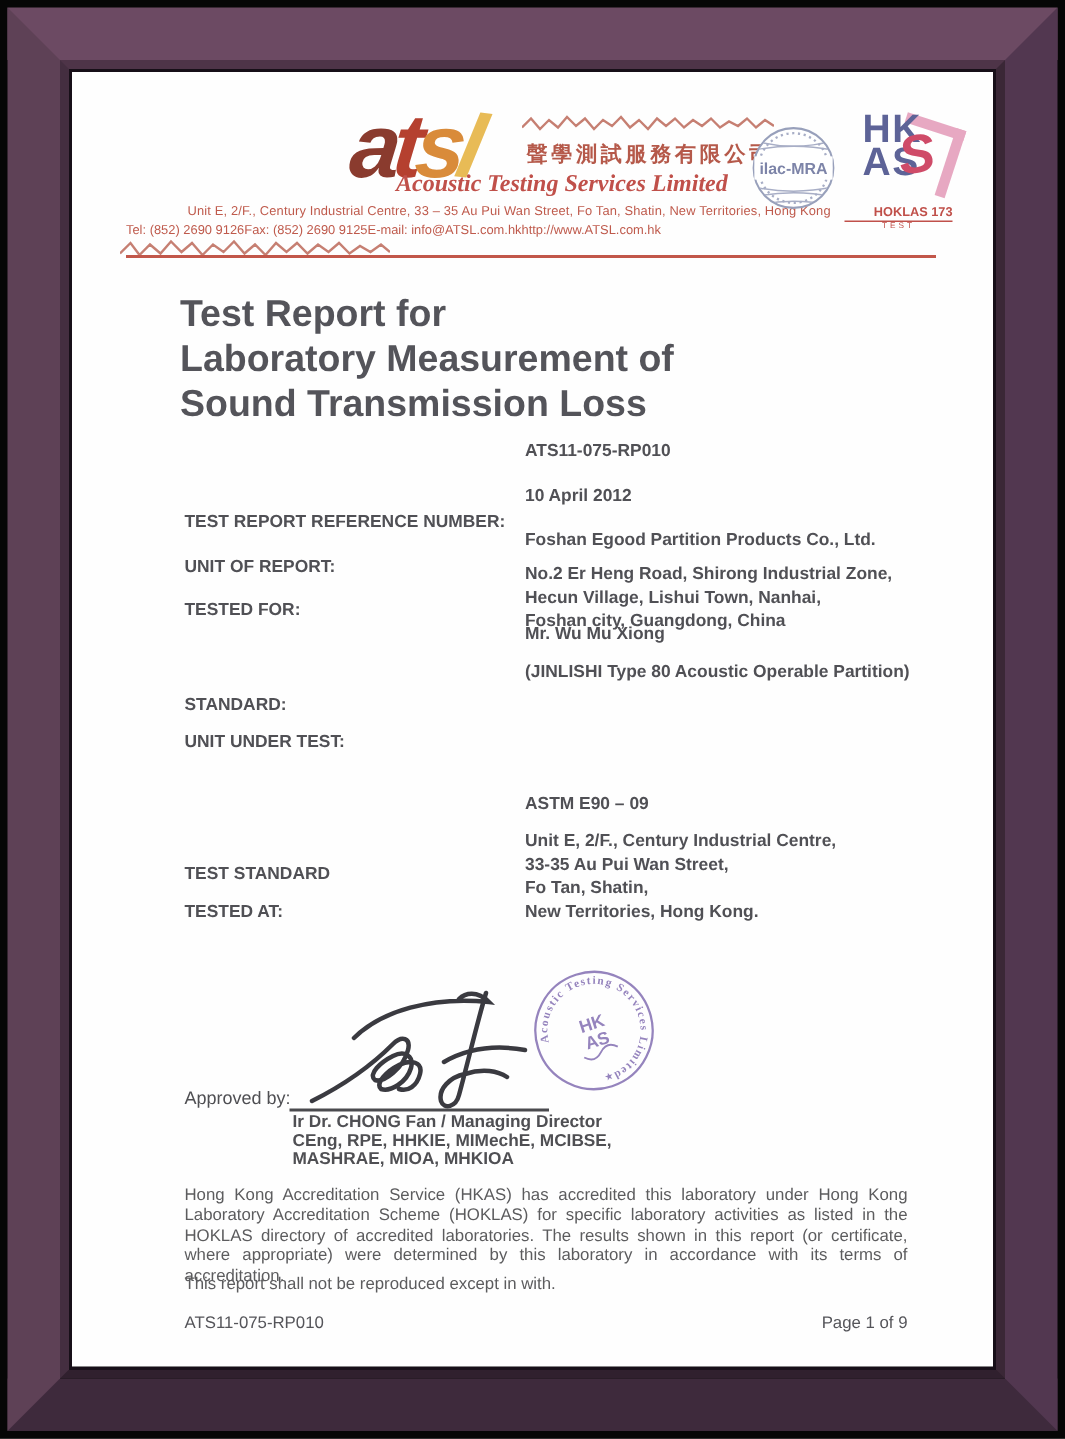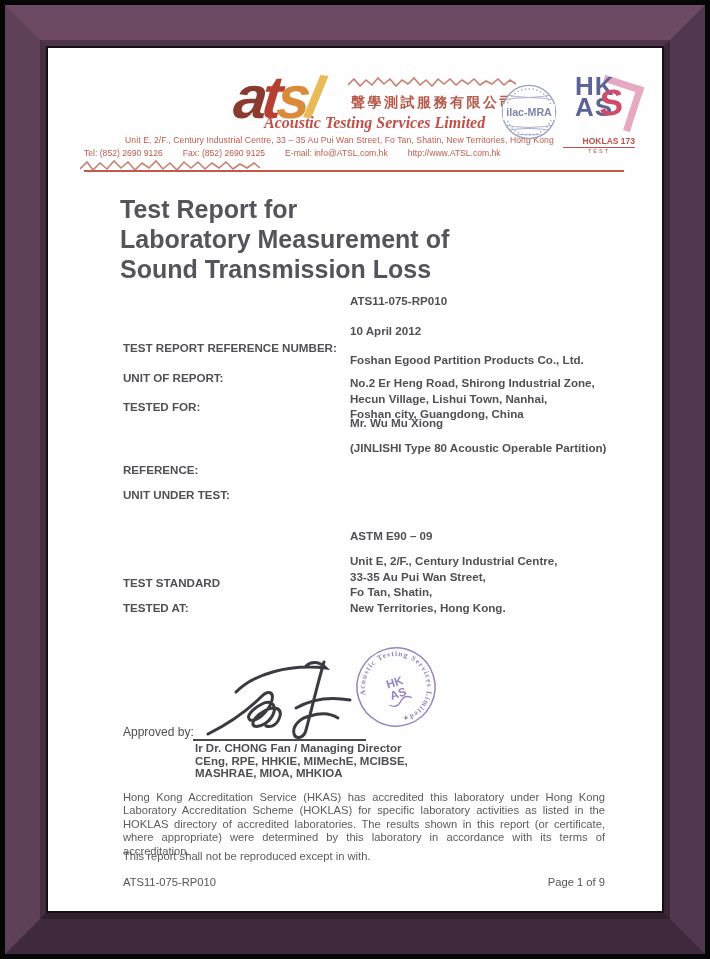--- a/index.html
+++ b/index.html
@@ -15,21 +15,21 @@
   .abs{position:absolute;}
   
   .atsl{left:186px;top:18px;font-weight:bold;font-style:italic;font-size:60px;
         letter-spacing:-5px;transform:skewX(-6deg);line-height:64px;}
   .atsl span{display:inline-block;}
   .l-a{color:#8a3b2e;} .l-t{color:#b5402f;} .l-s{color:#d98b3a;} .l-l{color:#e8bb56;transform:rotate(6deg);}
   .cjk{left:303px;top:46px;font-size:14px;font-weight:bold;letter-spacing:2.5px;color:#b5594a;}
   .script-name{left:216px;top:66px;font-family:"Liberation Serif", serif;font-style:italic;
         font-weight:bold;font-size:16px;color:#c0504a;}
   .addr1{left:36px;top:87px;font-size:8.6px;color:#bf5a4c;letter-spacing:0.1px;margin-left:41px;}
-  .addr2{left:36px;top:100px;font-size:8.6px;color:#bf5a4c;display:flex;gap:20px;}
+  .addr2{left:36px;top:100px;font-size:8.6px;color:#bf5a4c;display:flex;gap:0;}
   .rule{left:36px;top:122px;width:540px;height:2px;background:#c2574a;}
   
   .hkas{left:515px;top:26px;width:72px;height:88px;}
   .hkas-letters{position:absolute;left:12px;top:2px;font-weight:bold;font-size:26px;line-height:21px;
         letter-spacing:1px;color:#5d6397;transform:scaleY(1.02);}
   .hkas-t{position:absolute;left:34px;top:6px;width:34px;height:40px;
         border-right:7px solid #e39ab8;border-top:7px solid #e39ab8;transform:rotate(18deg);opacity:0.85;}
   .hkas-s{position:absolute;left:36px;top:8px;font-size:36px;font-weight:bold;font-style:italic;
         color:#cf4b68;transform:rotate(-8deg);}
   .hoklas{position:absolute;left:0;top:62px;width:72px;text-align:right;font-size:8.5px;
@@ -137,21 +137,21 @@
           <div class="row" style="top:304px">
             <span class="lbl">TESTED FOR:</span>
             <span class="val">Foshan Egood Partition Products Co., Ltd.</span>
           </div>
           <div class="row" style="top:327px">
             <span class="val pre">No.2 Er Heng Road, Shirong Industrial Zone,
 Hecun Village, Lishui Town, Nanhai,
 Foshan city, Guangdong, China</span>
           </div>
           <div class="row" style="top:367px">
-            <span class="lbl">REFERENCE:</span>
+            <span class="lbl">STANDARD:</span>
             <span class="val">Mr. Wu Mu Xiong</span>
           </div>
           <div class="row" style="top:392px">
             <span class="lbl">UNIT UNDER TEST:</span>
             <span class="val uut">
               <p>(JINLISHI Type 80 Acoustic Operable Partition)</p>
             </span>
           </div>
           <div class="row" style="top:480px">
             <span class="lbl">TEST STANDARD</span>

